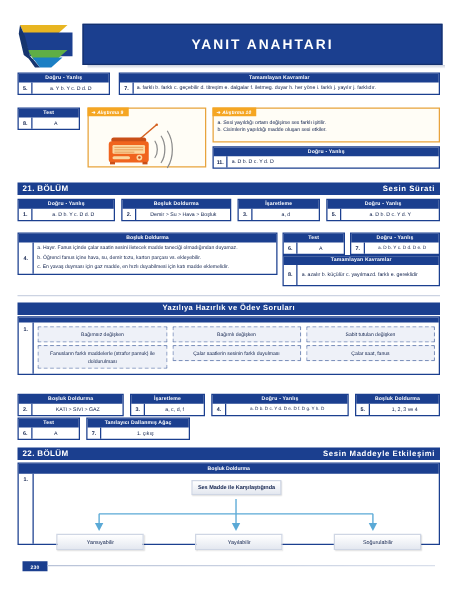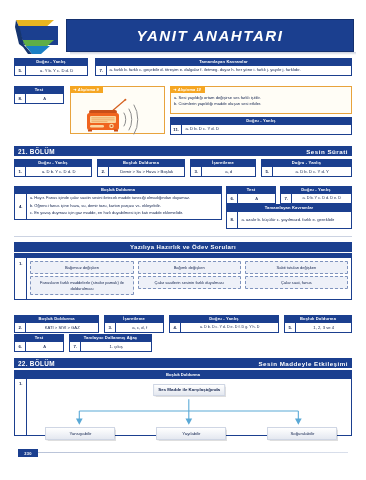--- a/index.html
+++ b/index.html
@@ -15,21 +15,21 @@
 
   
   .header{position:absolute;left:14px;top:16px;width:338px;height:40px;}
   .logo{position:absolute;left:0;top:2px;width:56px;height:38px;}
   .title-bar{
     position:absolute;left:52px;top:3px;width:286px;height:31px;
     background:#1b3f8f;border:1px solid #14306e;
     display:flex;align-items:center;justify-content:center;
   }
   .title-bar .t{
-    color:#ffffff;font-size:15px;letter-spacing:1.6px;font-weight:bold;font-style:italic;
+    color:#ffffff;font-size:11px;letter-spacing:1.6px;font-weight:bold;
   }
   .title-shadow{
     position:absolute;left:56px;top:36px;width:286px;height:3px;
     background:linear-gradient(to bottom,#c9cfdd,#ffffff);
   }
 
   
   .tbl{border:0.6px solid #1b3f8f;box-sizing:border-box;background:#fff;}
   .tbl-head{
     background:#1b3f8f;color:#fff;font-weight:bold;font-size:4.1px;

